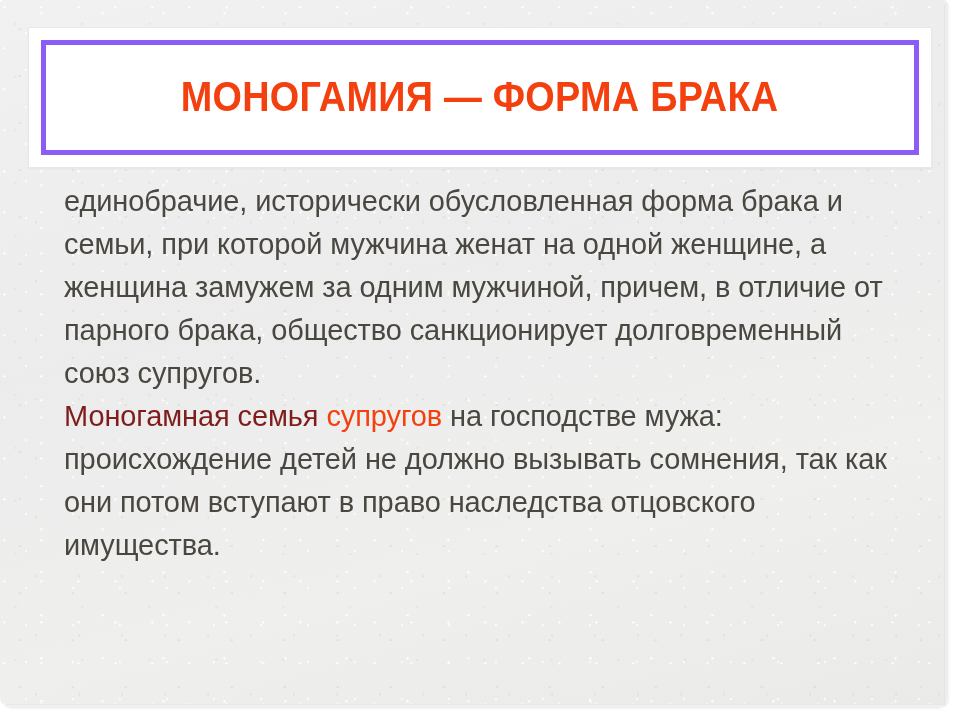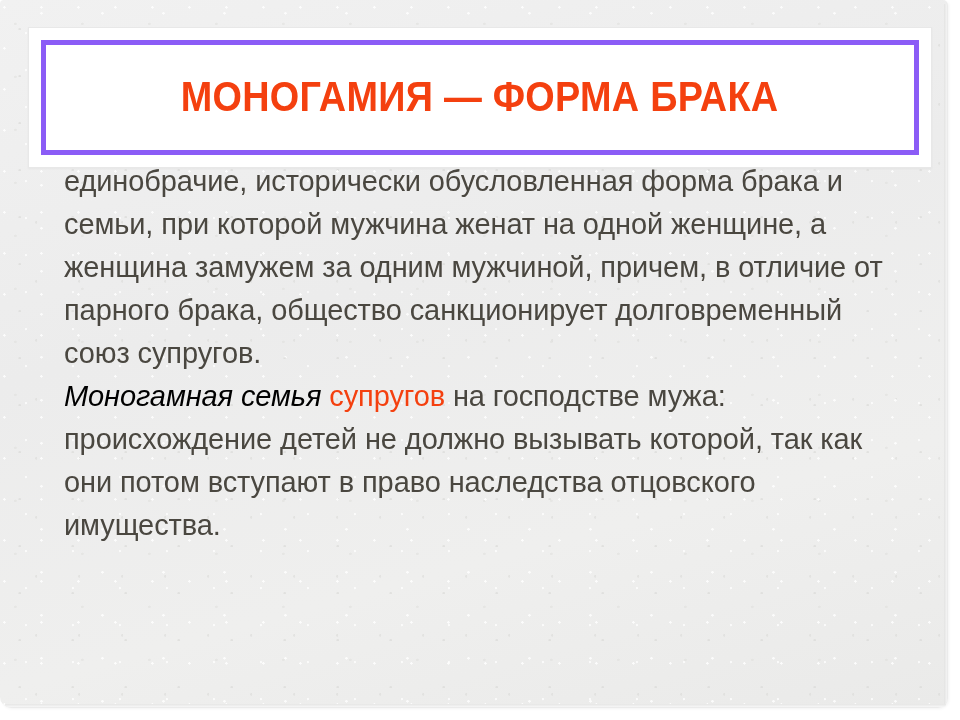--- a/index.html
+++ b/index.html
@@ -101,39 +101,38 @@
     transform-origin: center center;
     text-align: center;
     margin: 0;
     padding: 0 0 2px 0;
   }
 
   
   .body-frame {
     position: absolute;
     left: 64px;
-    top: 160px;
+    top: 180px;
     width: 836px;
     height: 450px;
   }
   .body-para {
     margin: 0;
     color: #4a4740;
     font-family: "Liberation Sans", "DejaVu Sans", sans-serif;
     font-size: 29px;
     line-height: 43px;
     font-weight: normal;
     letter-spacing: -0.1px;
   }
   .body-para + .body-para {
     margin-top: 0px;
   }
   .em-italic {
-    color: #000000;
-    font-style: italic;
+    color: #7f1d1d;
   }
   .em-plain {
     color: #f4400f;
     font-style: normal;
   }
 </style>
 </head>
 <body>
 
 <div class="slide-root">
@@ -148,18 +147,18 @@
     </div>
   </div>
 
   <div class="body-frame">
 
     <p class="body-para">
       <span>единобрачие, исторически обусловленная форма брака и семьи, при которой мужчина женат на одной женщине, а женщина замужем за одним мужчиной, причем, в отличие от парного брака, общество санкционирует долговременный союз супругов.</span>
     </p>
 
     <p class="body-para">
-      <span class="em-italic">Моногамная семья</span><span> </span><span class="em-plain">супругов</span><span> на господстве мужа: происхождение детей не должно вызывать которой, так как они потом вступают в право наследства отцовского имущества.</span>
+      <span class="em-italic">Моногамная семья</span><span> </span><span class="em-plain">супругов</span><span> на господстве мужа: происхождение детей не должно вызывать сомнения, так как они потом вступают в право наследства отцовского имущества.</span>
     </p>
 
   </div>
 
 </div>
 
 </body></html>

